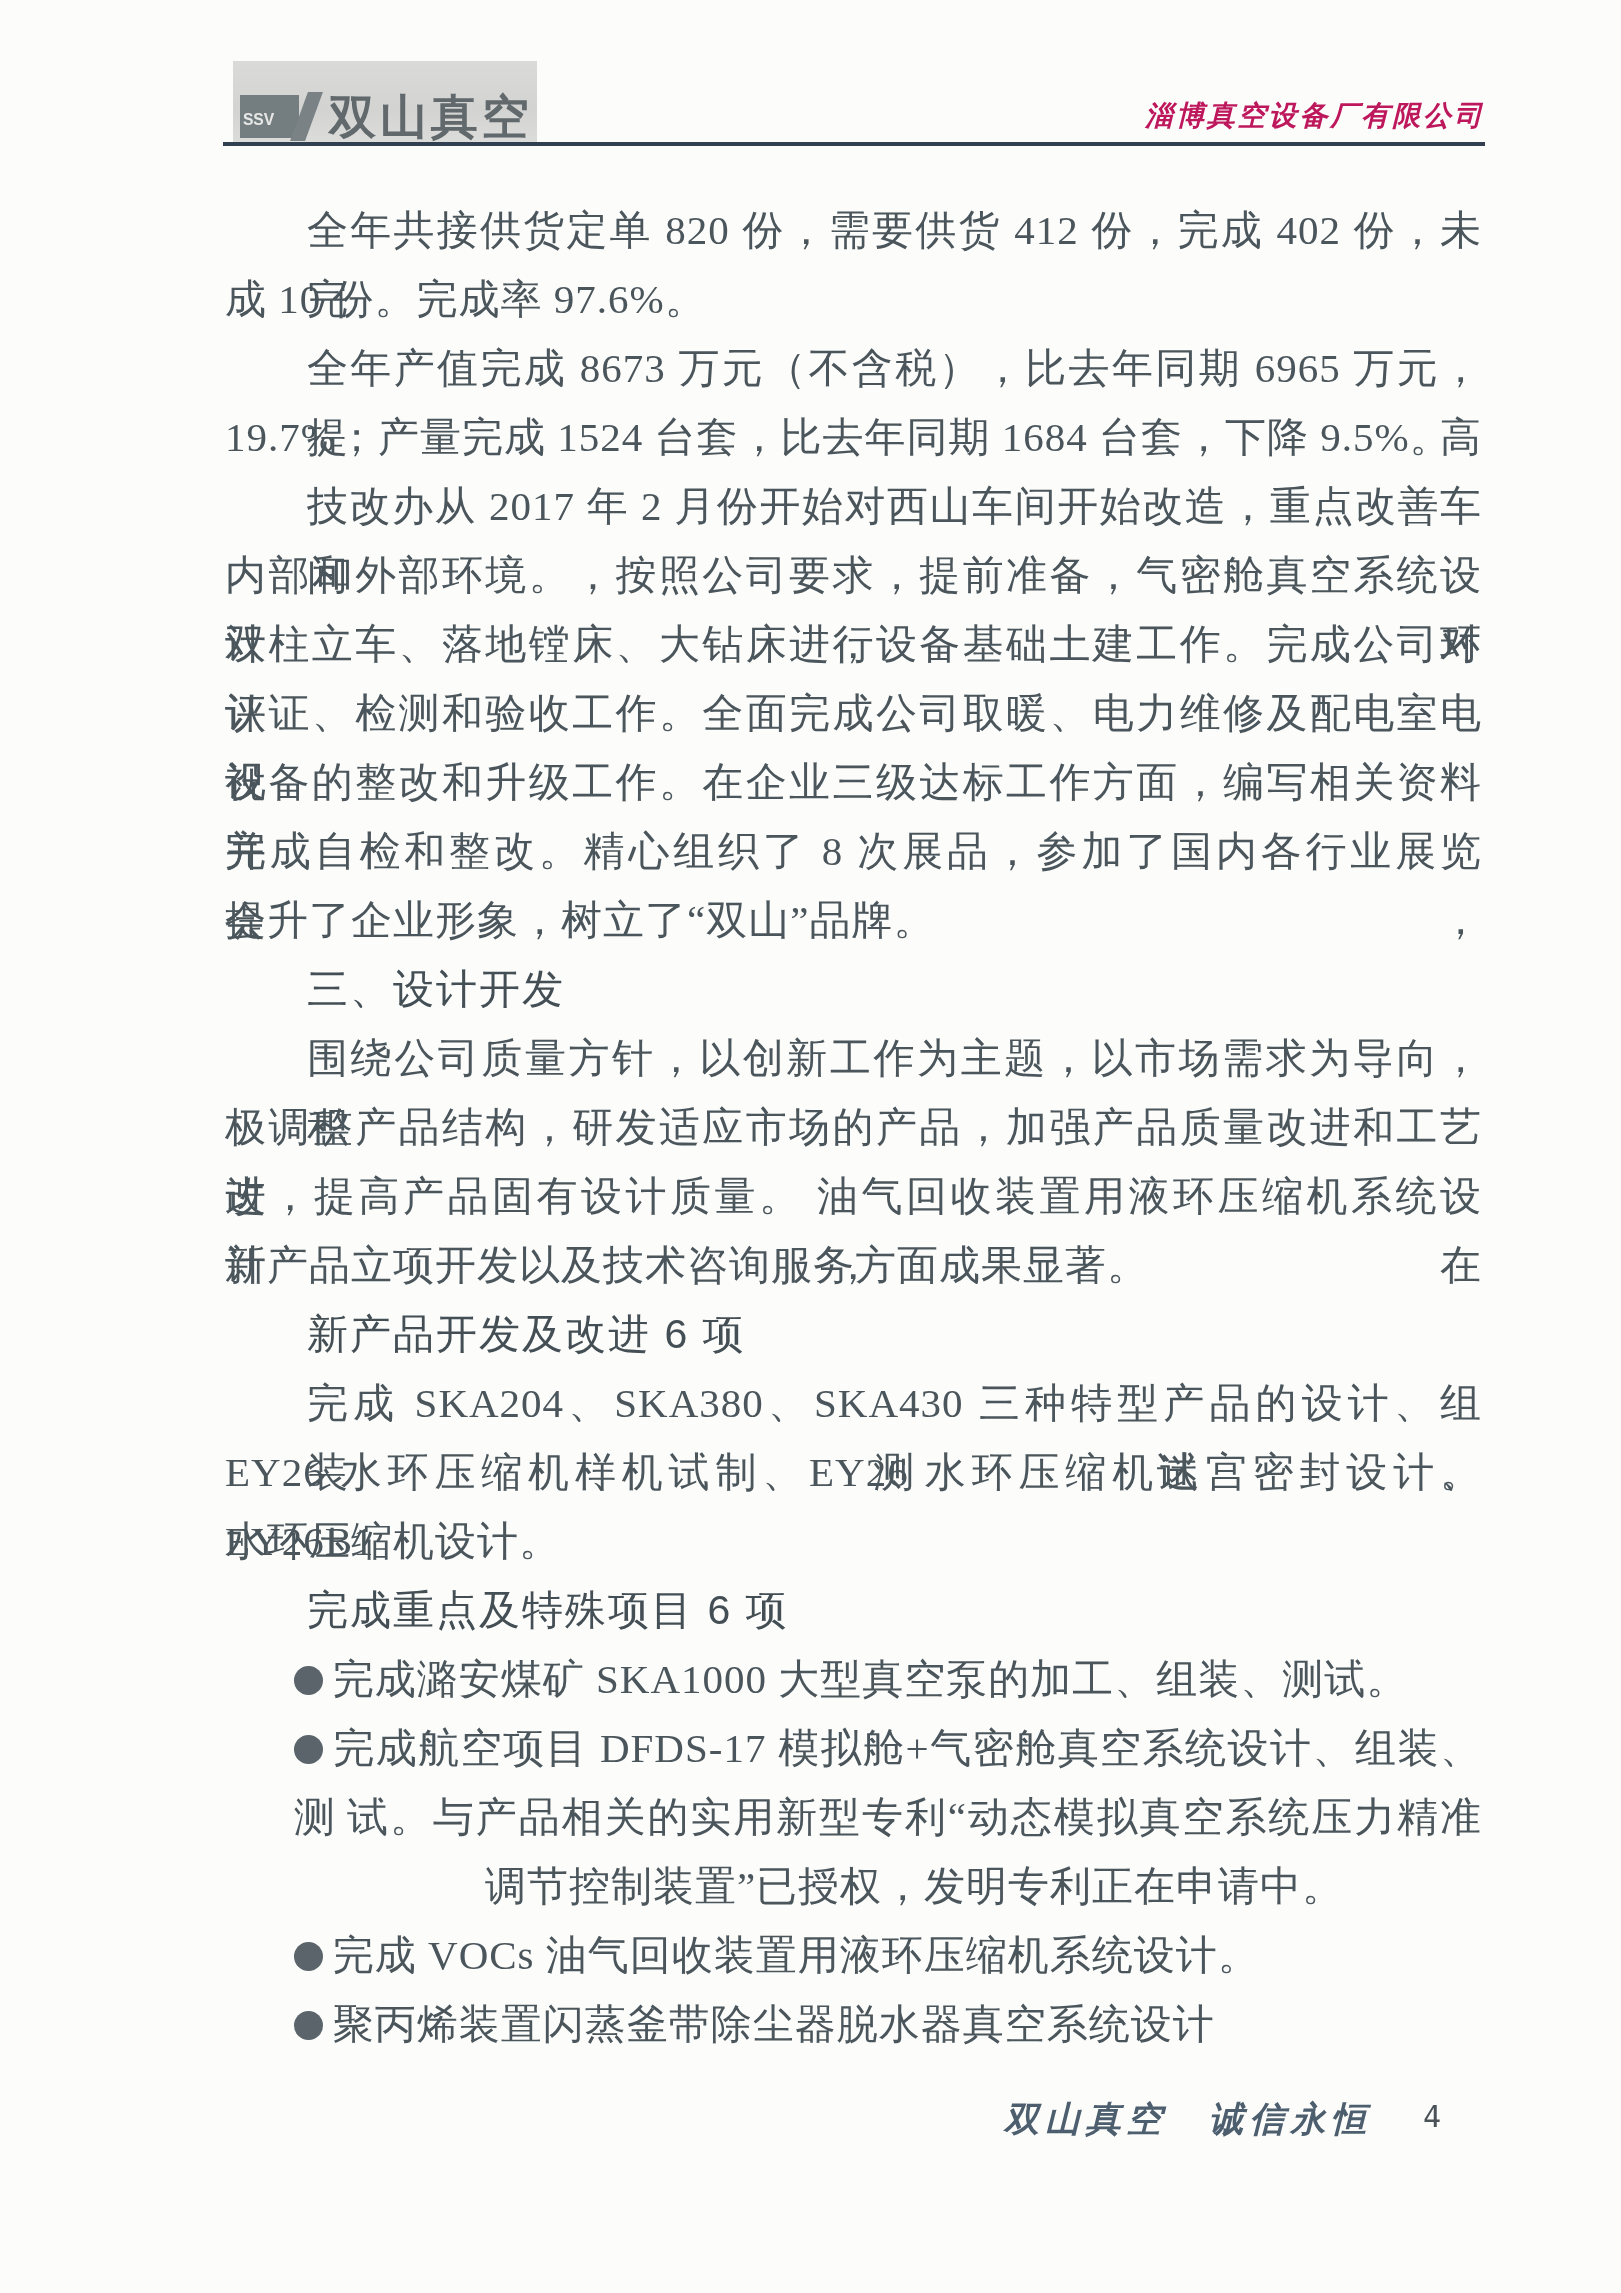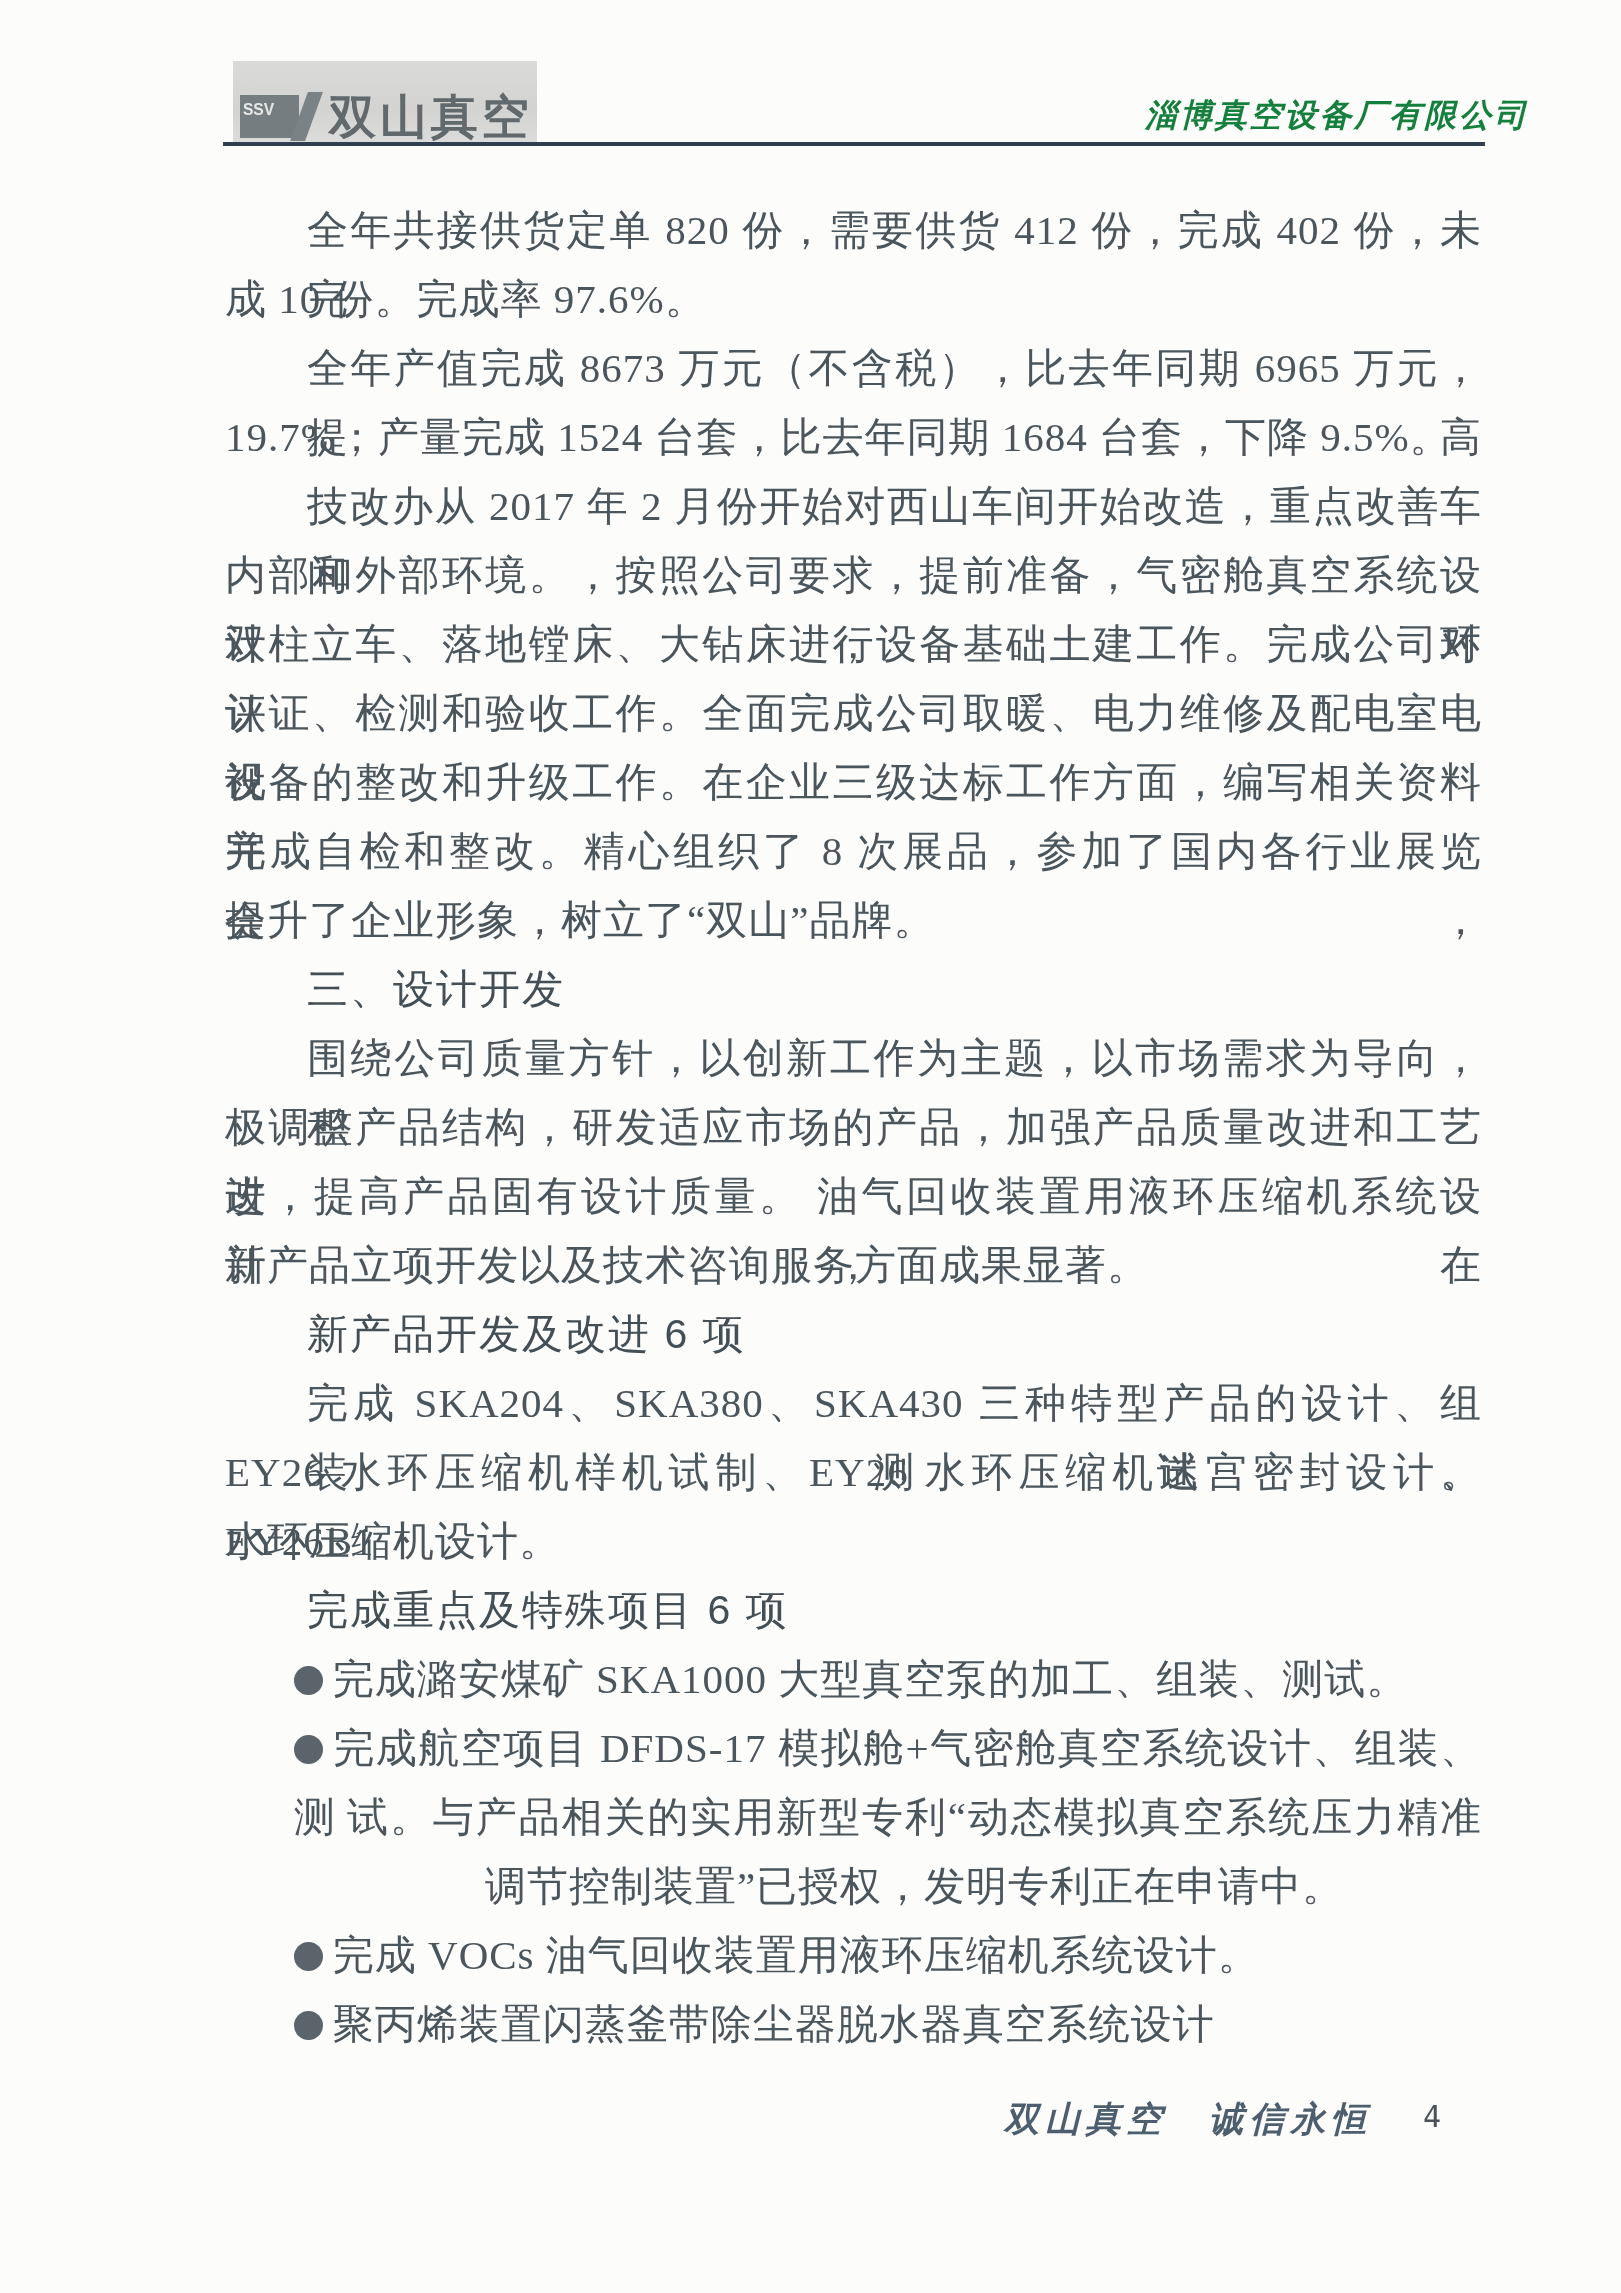--- a/index.html
+++ b/index.html
@@ -16,38 +16,38 @@
   
   .logo-backdrop{
     position:absolute;left:233px;top:61px;width:304px;height:82px;
     background:linear-gradient(180deg,#dadbd9 0%,#d3d4d2 60%,#dcddda 100%);
   }
   .logo-square{
     position:absolute;left:240px;top:95px;width:59px;height:43px;
     background:#747d80;
   }
   .logo-abbr{
-    position:absolute;left:2.9px;bottom:19px;
+    position:absolute;left:2.9px;bottom:9px;
     font-family:"Liberation Sans","DejaVu Sans",sans-serif;
     font-weight:bold;font-size:15.7px;color:#e8e9e7;letter-spacing:0px;
   }
   .logo-slash{
     position:absolute;left:299px;top:92px;width:14.7px;height:49px;
     background:#7a8285;transform:skewX(-20deg);
   }
   .logo-brand{
     position:absolute;left:329px;top:92px;
     font-family:"Liberation Sans","DejaVu Sans",sans-serif;
     font-weight:bold;font-size:47px;line-height:49px;color:#62696d;
     letter-spacing:3.9px;white-space:nowrap;
   }
   .company-name{
     position:absolute;left:1145px;top:96px;width:323px;
-    font-style:italic;font-weight:bold;font-size:32px;line-height:39px;
-    color:#15803d;letter-spacing:2.9px;white-space:nowrap;
+    font-style:italic;font-weight:bold;font-size:28px;line-height:39px;
+    color:#be185d;letter-spacing:2.9px;white-space:nowrap;
   }
   .header-rule{
     position:absolute;left:223px;top:142px;width:1262px;height:3.9px;
     background:#304050;
   }
 
   
   .doc{
     position:absolute;left:225px;top:196px;width:1257px;
     font-size:41px;color:#4b565c;letter-spacing:1px;

